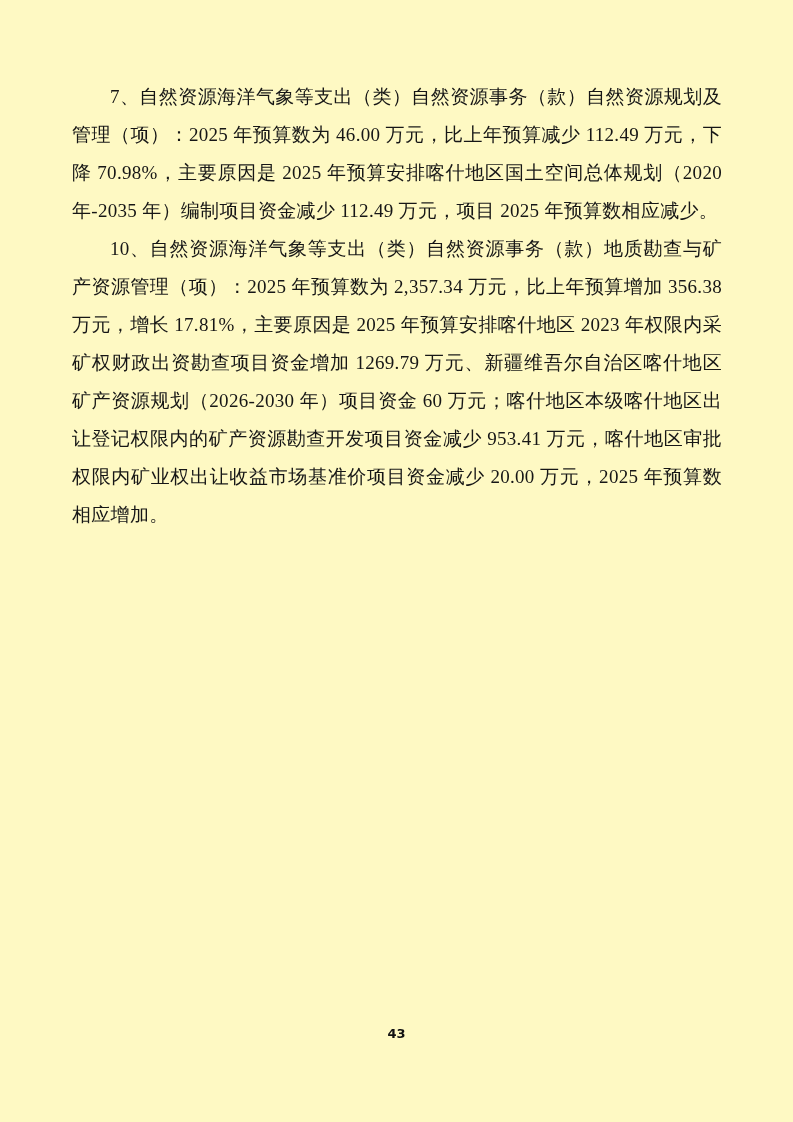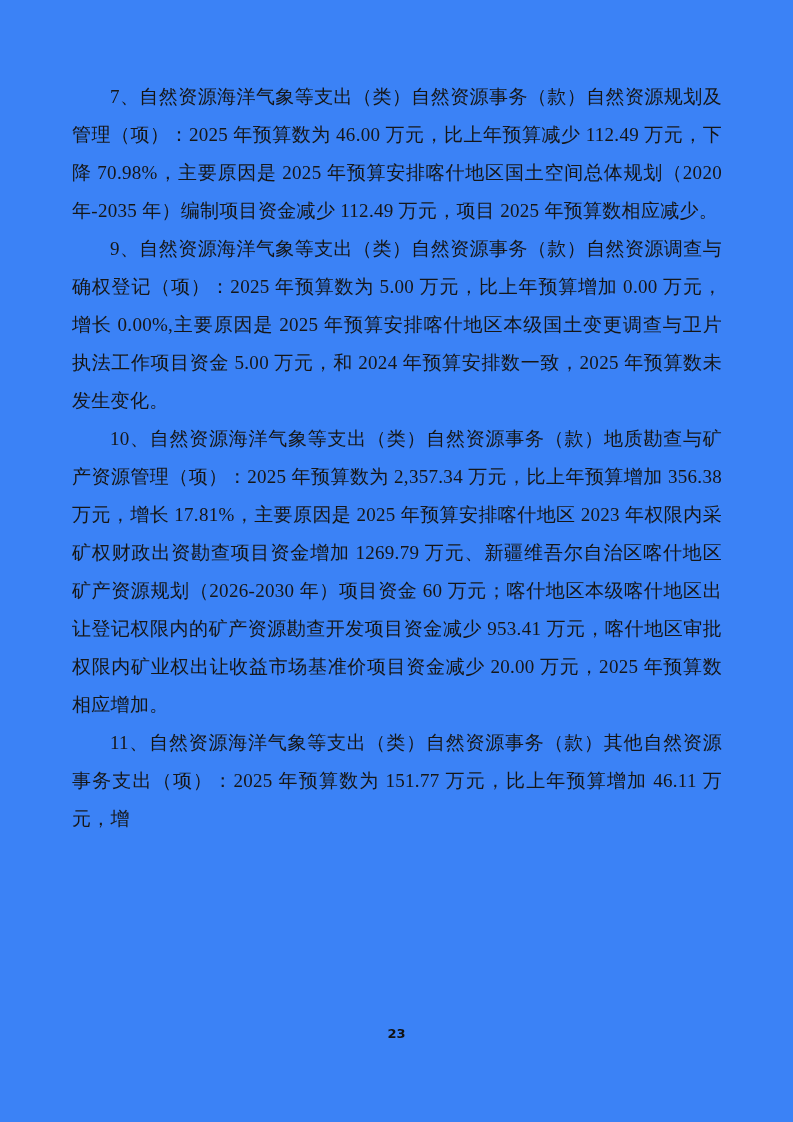--- a/index.html
+++ b/index.html
@@ -9,21 +9,21 @@
     }
     body {
       width: 793px;
       height: 1122px;
       position: relative;
       font-family: "Liberation Serif", "DejaVu Serif", serif;
     }
     .doc-page {
       position: absolute;
       inset: 0;
-      background: #3b82f6;
+      background: #fef9c3;
       color: #161616;
       overflow: hidden;
     }
     .doc-content {
       position: absolute;
       left: 72px;
       top: 78px;
       width: 650px;
     }
     .doc-paragraph {
@@ -47,18 +47,16 @@
       font-family: "DejaVu Sans", "Liberation Sans", sans-serif;
       color: #111111;
     }
   </style>
 </head>
 <body>
 
 <div class="doc-page">
   <div class="doc-content">
     <p class="doc-paragraph">7、自然资源海洋气象等支出（类）自然资源事务（款）自然资源规划及管理（项）：2025 年预算数为 46.00 万元，比上年预算减少 112.49 万元，下降 70.98%，主要原因是 2025 年预算安排喀什地区国土空间总体规划（2020 年-2035 年）编制项目资金减少 112.49 万元，项目 2025 年预算数相应减少。</p>
-    <p class="doc-paragraph">9、自然资源海洋气象等支出（类）自然资源事务（款）自然资源调查与确权登记（项）：2025 年预算数为 5.00 万元，比上年预算增加 0.00 万元，增长 0.00%,主要原因是 2025 年预算安排喀什地区本级国土变更调查与卫片执法工作项目资金 5.00 万元，和 2024 年预算安排数一致，2025 年预算数未发生变化。</p>
     <p class="doc-paragraph">10、自然资源海洋气象等支出（类）自然资源事务（款）地质勘查与矿产资源管理（项）：2025 年预算数为 2,357.34 万元，比上年预算增加 356.38 万元，增长 17.81%，主要原因是 2025 年预算安排喀什地区 2023 年权限内采矿权财政出资勘查项目资金增加 1269.79 万元、新疆维吾尔自治区喀什地区矿产资源规划（2026-2030 年）项目资金 60 万元；喀什地区本级喀什地区出让登记权限内的矿产资源勘查开发项目资金减少 953.41 万元，喀什地区审批权限内矿业权出让收益市场基准价项目资金减少 20.00 万元，2025 年预算数相应增加。</p>
-    <p class="doc-paragraph">11、自然资源海洋气象等支出（类）自然资源事务（款）其他自然资源事务支出（项）：2025 年预算数为 151.77 万元，比上年预算增加 46.11 万元，增</p>
   </div>
-  <div class="page-number">23</div>
+  <div class="page-number">43</div>
 </div>
 
 </body></html>

